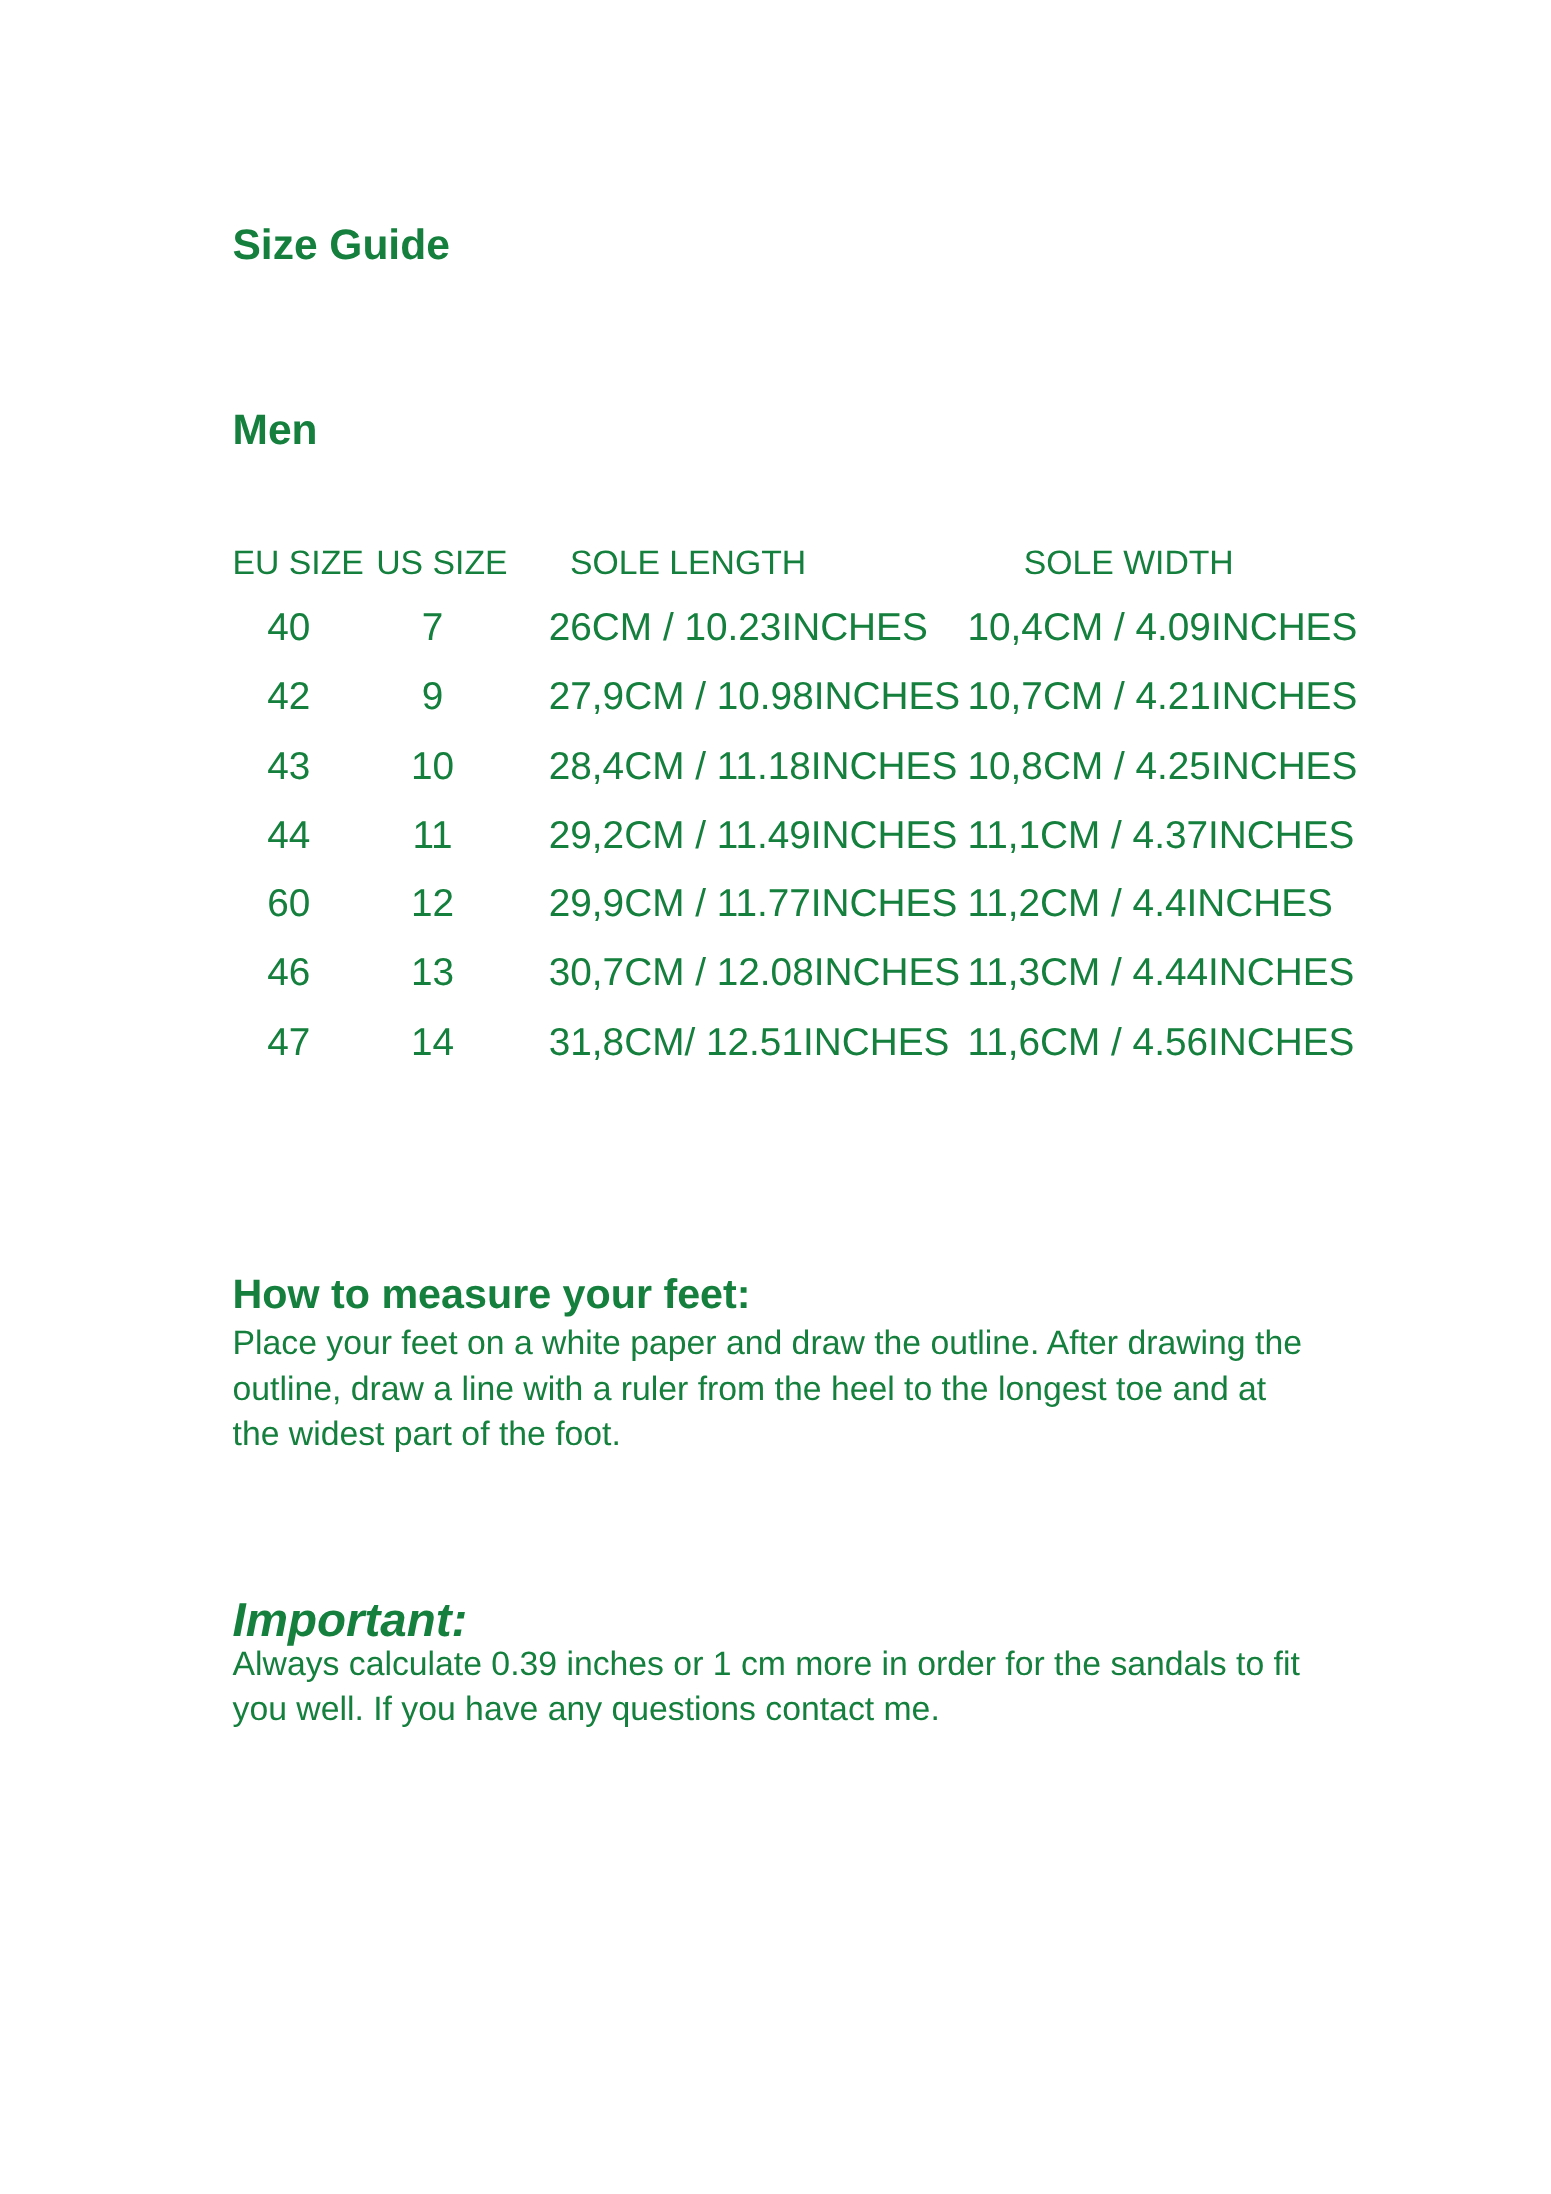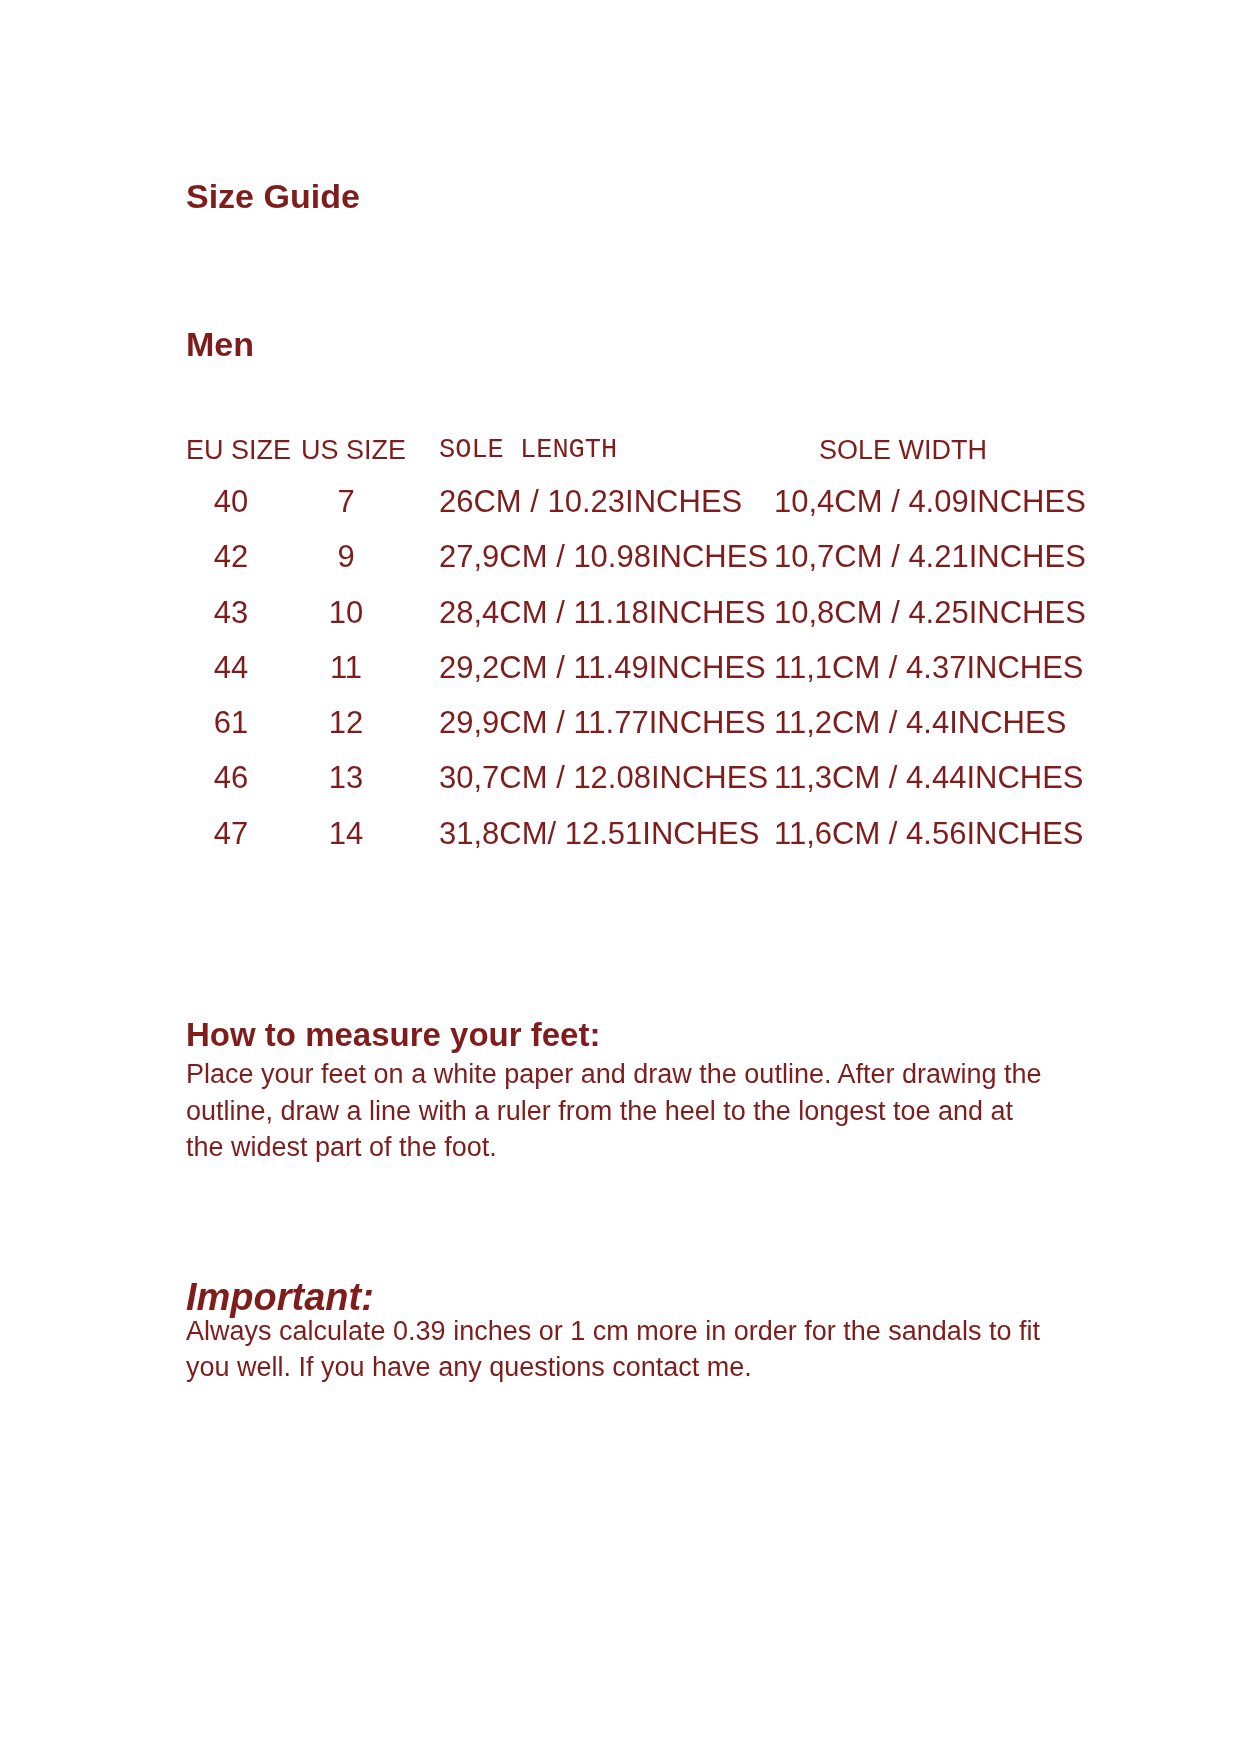--- a/index.html
+++ b/index.html
@@ -5,21 +5,21 @@
   html, body {
     margin: 0;
     padding: 0;
     background: #ffffff;
   }
   .page {
     position: relative;
     width: 1241px;
     height: 1755px;
     background: #ffffff;
-    color: #7f1d1d;
+    color: #15803d;
     font-family: "Liberation Sans", sans-serif;
     overflow: hidden;
   }
   .doc-title {
     position: absolute;
     left: 186px;
     top: 156px;
     font-size: 34px;
     line-height: 34px;
     font-weight: 700;
@@ -53,21 +53,21 @@
   .cell {
     position: absolute;
     top: 0;
     line-height: 27px;
     white-space: nowrap;
   }
   .c1 { left: 0; width: 90px; text-align: center; }
   .c2 { left: 115px; width: 90px; text-align: center; }
   .c3 { left: 253px; text-align: center; }
   .c4 { left: 588px; text-align: right; }
-  .h3c { left: 253px; width: 206px; text-align: left; font-family: Liberation Mono, monospace; }
+  .h3c { left: 253px; width: 206px; text-align: right; }
   .h4c { left: 588px; width: 258px; text-align: center; }
   .howto-heading {
     position: absolute;
     left: 186px;
     top: 991px;
     font-size: 33px;
     line-height: 33px;
     font-weight: 700;
     white-space: nowrap;
   }
@@ -137,21 +137,21 @@
         <div class="cell c3">28,4CM / 11.18INCHES</div>
         <div class="cell c4">10,8CM / 4.25INCHES</div>
       </div>
         <div class="t-row">
         <div class="cell c1">44</div>
         <div class="cell c2">11</div>
         <div class="cell c3">29,2CM / 11.49INCHES</div>
         <div class="cell c4">11,1CM / 4.37INCHES</div>
       </div>
         <div class="t-row">
-        <div class="cell c1">61</div>
+        <div class="cell c1">60</div>
         <div class="cell c2">12</div>
         <div class="cell c3">29,9CM / 11.77INCHES</div>
         <div class="cell c4">11,2CM / 4.4INCHES</div>
       </div>
         <div class="t-row">
         <div class="cell c1">46</div>
         <div class="cell c2">13</div>
         <div class="cell c3">30,7CM / 12.08INCHES</div>
         <div class="cell c4">11,3CM / 4.44INCHES</div>
       </div>

